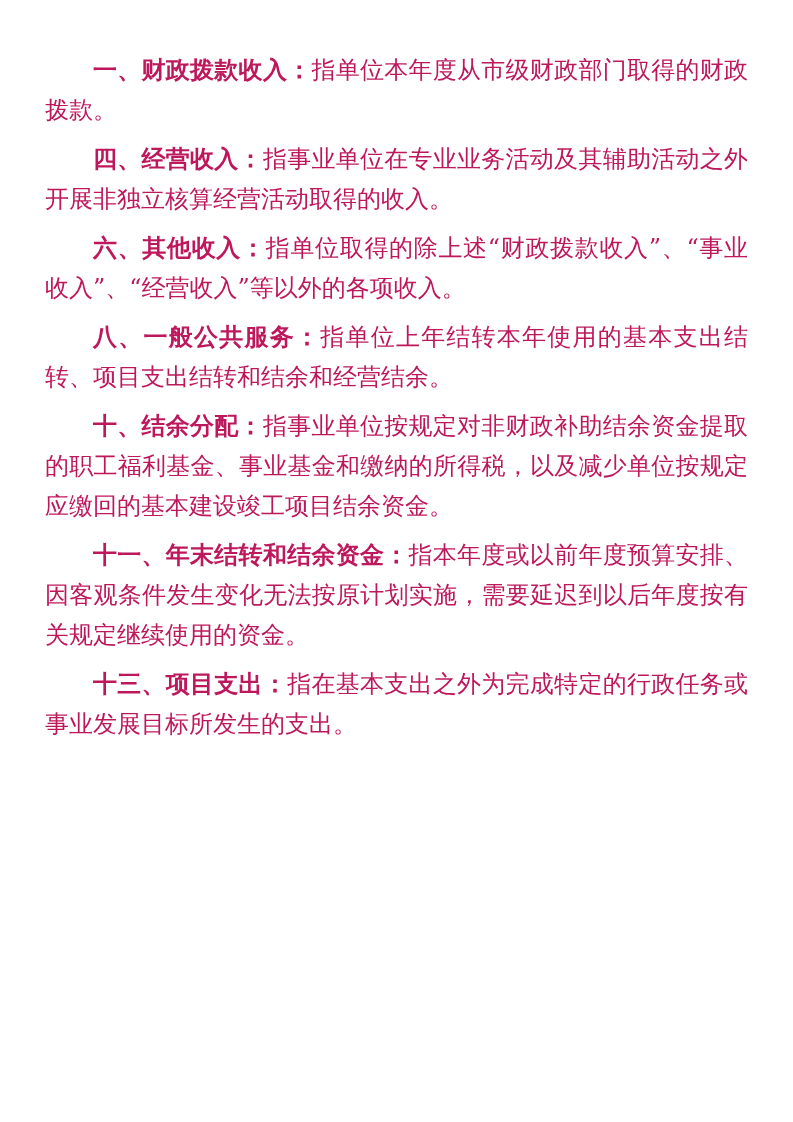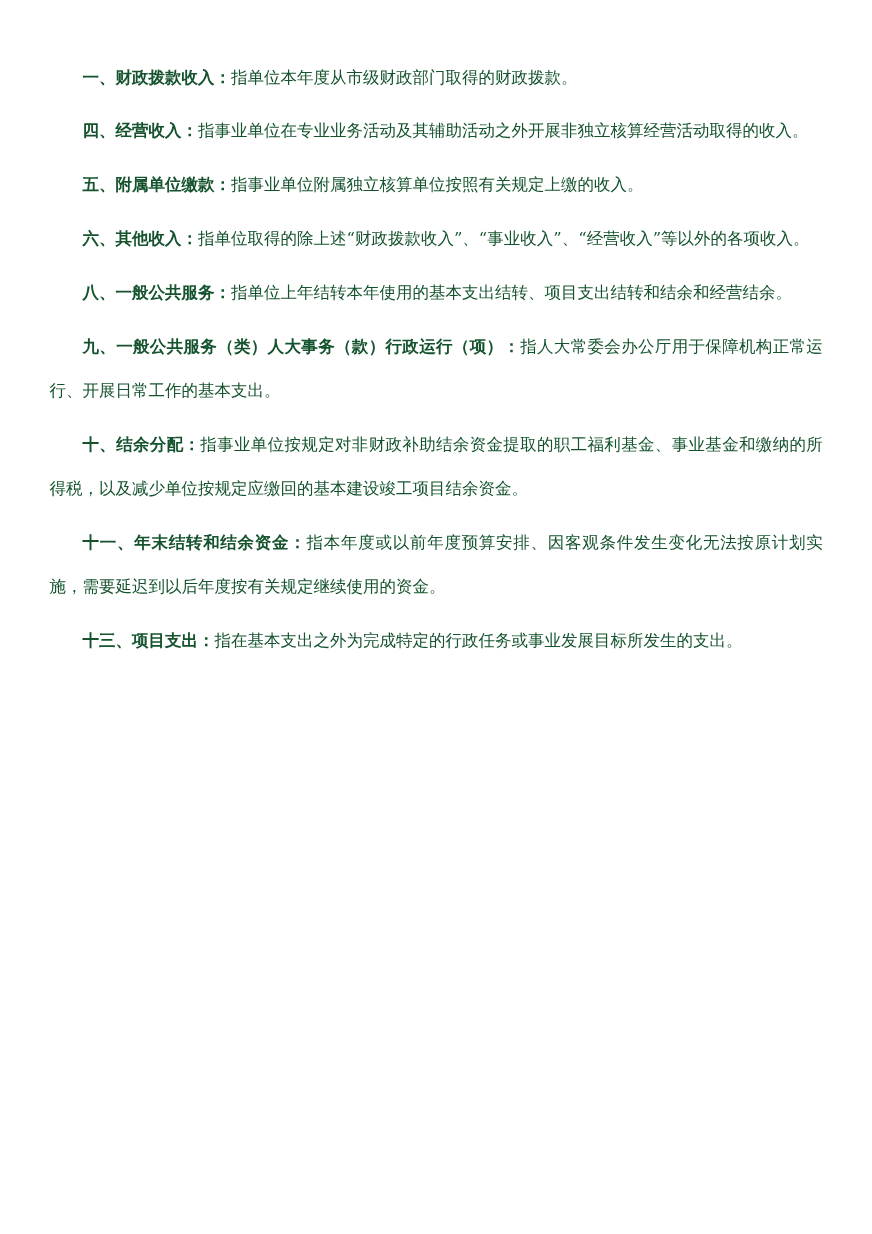--- a/index.html
+++ b/index.html
@@ -17,51 +17,49 @@
   .page {
     box-sizing: border-box;
     width: 793px;
     height: 1122px;
     padding: 50px 45px 20px 45px;
     background: #ffffff;
     overflow: hidden;
   }
   .para {
     margin: 0 0 9px 0;
-    font-size: 15px;
+    font-size: 24px;
     line-height: 40px;
     text-align: justify;
     text-indent: 2em;
-    color: #14532d;
+    color: #be185d;
     word-break: break-all;
   }
   .term {
     font-weight: bold;
   }
 </style>
 </head>
 <body>
 
 <div class="page">
   <main>
 
     <p class="para"><span class="term">一、财政拨款收入：</span><span class="def">指单位本年度从市级财政部门取得的财政拨款。</span></p>
 
 
 
     <p class="para"><span class="term">四、经营收入：</span><span class="def">指事业单位在专业业务活动及其辅助活动之外开展非独立核算经营活动取得的收入。</span></p>
 
-    <p class="para"><span class="term">五、附属单位缴款：</span><span class="def">指事业单位附属独立核算单位按照有关规定上缴的收入。</span></p>
 
     <p class="para"><span class="term">六、其他收入：</span><span class="def">指单位取得的除上述“财政拨款收入”、“事业收入”、“经营收入”等以外的各项收入。</span></p>
 
 
     <p class="para"><span class="term">八、一般公共服务：</span><span class="def">指单位上年结转本年使用的基本支出结转、项目支出结转和结余和经营结余。</span></p>
 
-    <p class="para"><span class="term">九、一般公共服务（类）人大事务（款）行政运行（项）：</span><span class="def">指人大常委会办公厅用于保障机构正常运行、开展日常工作的基本支出。</span></p>
 
     <p class="para"><span class="term">十、结余分配：</span><span class="def">指事业单位按规定对非财政补助结余资金提取的职工福利基金、事业基金和缴纳的所得税，以及减少单位按规定应缴回的基本建设竣工项目结余资金。</span></p>
 
     <p class="para"><span class="term">十一、年末结转和结余资金：</span><span class="def">指本年度或以前年度预算安排、因客观条件发生变化无法按原计划实施，需要延迟到以后年度按有关规定继续使用的资金。</span></p>
 
 
     <p class="para"><span class="term">十三、项目支出：</span><span class="def">指在基本支出之外为完成特定的行政任务或事业发展目标所发生的支出。</span></p>
 
   </main>
 </div>

